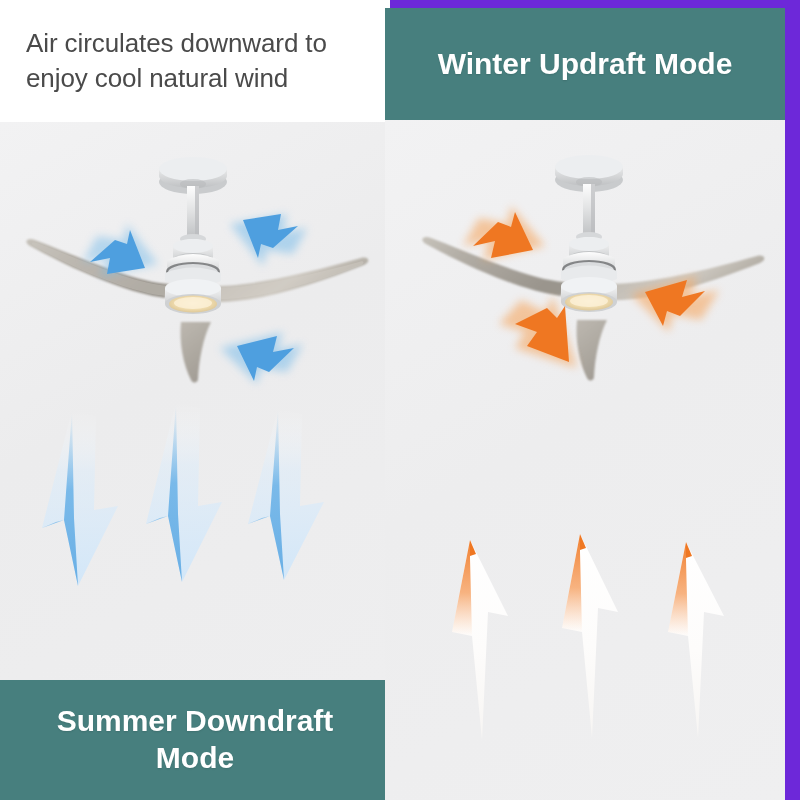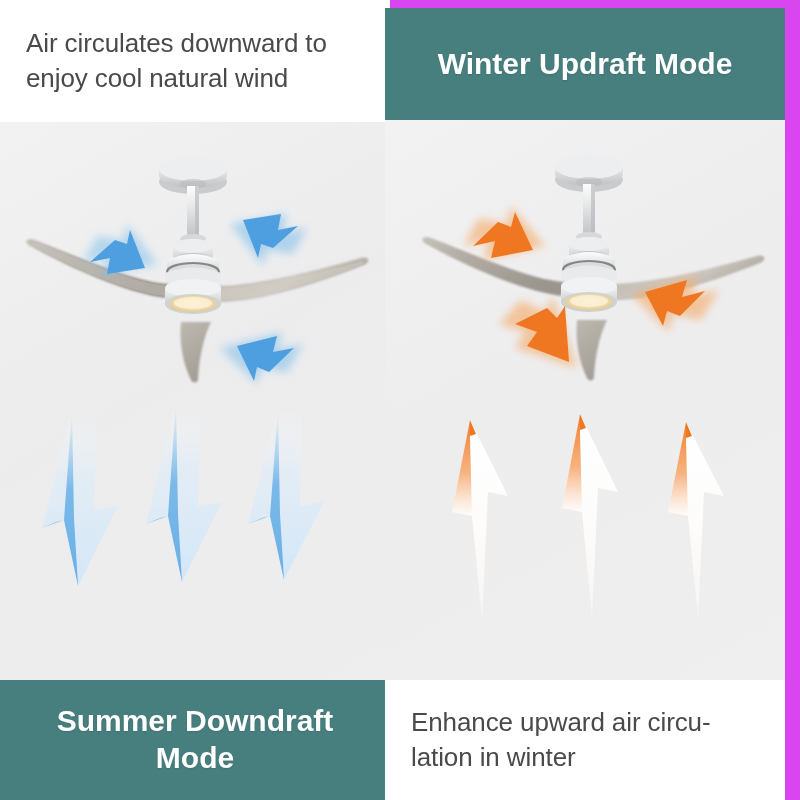--- a/index.html
+++ b/index.html
@@ -1,20 +1,20 @@
 <!DOCTYPE html>
 <html><head>
 <meta charset="utf-8">
 <style>
   * { margin:0; padding:0; box-sizing:border-box; }
   html,body{
     width:800px;height:800px;overflow:hidden;background:#ffffff;
     font-family:"Liberation Sans","DejaVu Sans",sans-serif;
   }
-  .stage{position:relative;width:800px;height:800px;background:#d946ef;}
+  .stage{position:relative;width:800px;height:800px;background:#6d28d9;}
 
   .col{position:absolute;top:0;height:800px;display:flex;flex-direction:column;}
   .col-left{left:0;width:390px;}
   .col-right{left:385px;width:400px;}
 
   
   .cap{display:flex;align-items:center;justify-content:flex-start;}
   .cap-white{
     background:#ffffff;color:#4a4a4a;
     font-size:26px;line-height:1.35;font-weight:400;
@@ -283,16 +283,15 @@
           <g transform="translate(222,12)">
             <path d="M44 0 L82 74 L62 70 L56 196 L46 94 L26 90 Z" fill="url(#upFill)"></path>
             <path d="M44 0 L26 90 L46 94 L44 18 Z" fill="url(#upEdge)"></path>
             <path d="M44 0 L50 14 L44 16 Z" fill="#ef7722"></path>
           </g>
         </svg>
       </div>
 
     </div>
 
-    <div class="cap cap-white cap-right-bot">Enhance upward air circu-lation in winter</div>
   </div>
 
 </div>
 
 </body></html>

